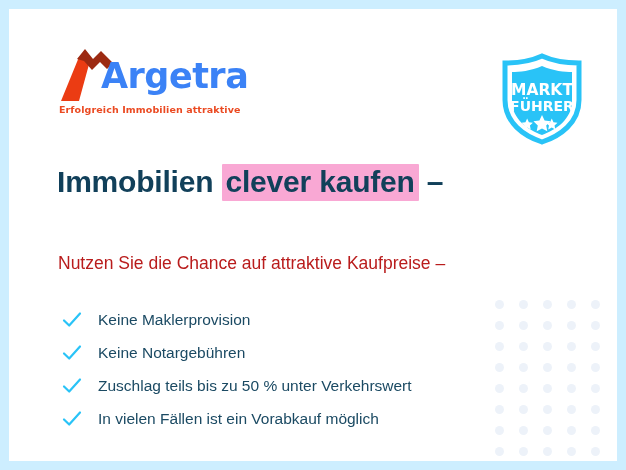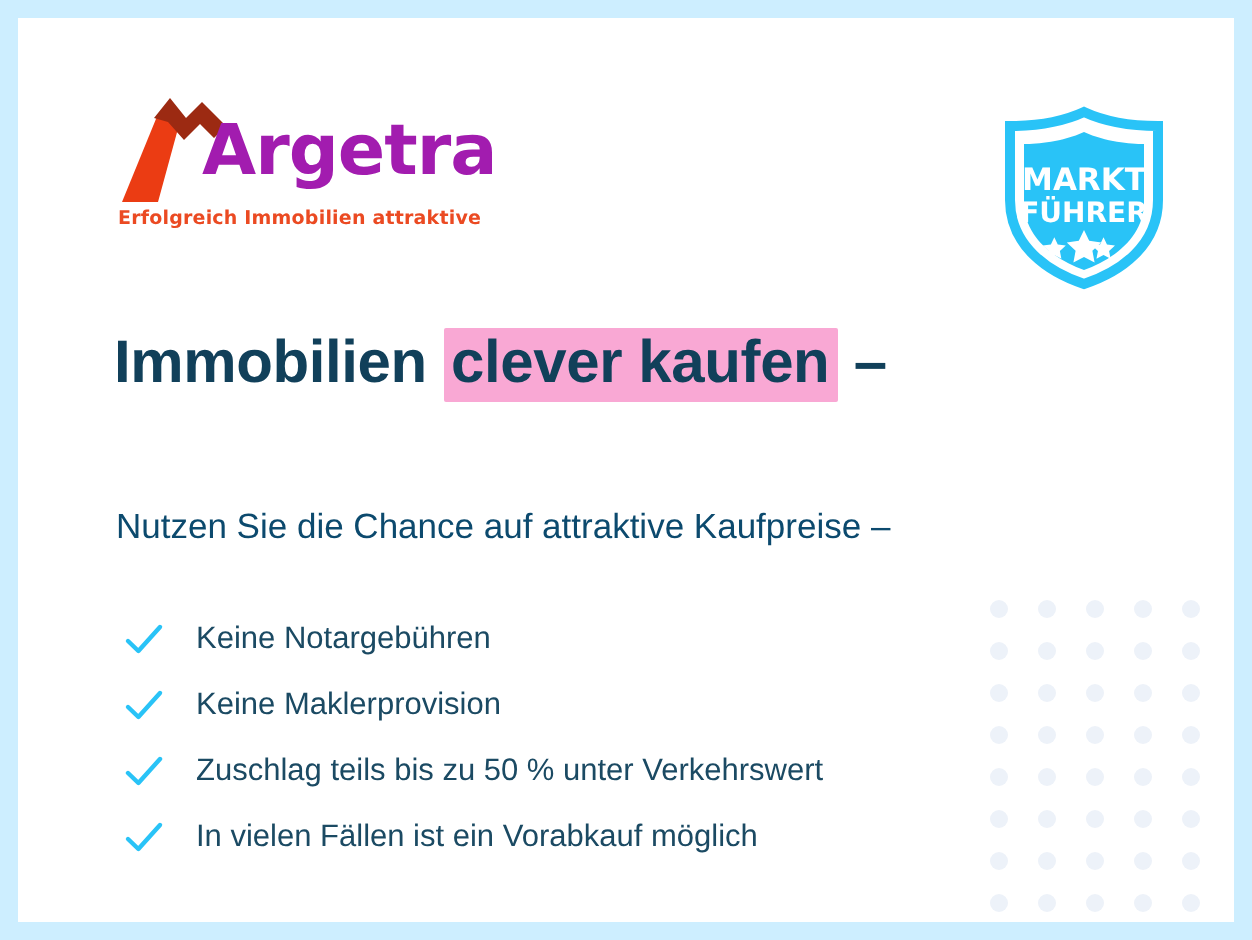--- a/index.html
+++ b/index.html
@@ -68,21 +68,21 @@
     top: 0;
     width: 58px;
     height: 52px;
   }
   #logo-word {
     position: absolute;
     left: 44px;
     top: 5px;
     font-size: 35px;
     font-weight: bold;
-    color: #a21caf;
+    color: #3b82f6;
     letter-spacing: -0.5px;
     line-height: 44px;
     font-family: "DejaVu Sans", sans-serif;
   }
   #logo-tagline {
     position: absolute;
     left: 2px;
     top: 55px;
     font-size: 9.5px;
     font-weight: bold;
@@ -126,21 +126,21 @@
   }
   #headline .line2 { display: block; margin-top: 2px; }
 
   
   #subhead {
     position: absolute;
     left: 49px;
     top: 222px;
     width: 500px;
     font-size: 17.5px;
-    color: #0c4a6e;
+    color: #b91c1c;
     line-height: 28px;
   }
 
   
   #bullets {
     position: absolute;
     left: 53px;
     top: 297px;
     width: 470px;
     margin: 0;
@@ -251,29 +251,29 @@
       <span>Nutzen Sie die Chance auf attraktive Kaufpreise –</span><br>
     </p>
 
     <ul id="bullets">
       <li>
         <span class="check-icon">
           <svg width="20" height="20" viewBox="0 0 20 20">
               <path d="M2 10.5 L7.2 15.5 L18 3.5" fill="none" stroke="#29c3f7" stroke-width="2.2" stroke-linecap="round" stroke-linejoin="round"></path>
             </svg>
         </span>
+        <span class="bullet-label">Keine Maklerprovision</span>
+      </li>
+      <li>
+        <span class="check-icon">
+          <svg width="20" height="20" viewBox="0 0 20 20">
+              <path d="M2 10.5 L7.2 15.5 L18 3.5" fill="none" stroke="#29c3f7" stroke-width="2.2" stroke-linecap="round" stroke-linejoin="round"></path>
+            </svg>
+        </span>
         <span class="bullet-label">Keine Notargebühren</span>
-      </li>
-      <li>
-        <span class="check-icon">
-          <svg width="20" height="20" viewBox="0 0 20 20">
-              <path d="M2 10.5 L7.2 15.5 L18 3.5" fill="none" stroke="#29c3f7" stroke-width="2.2" stroke-linecap="round" stroke-linejoin="round"></path>
-            </svg>
-        </span>
-        <span class="bullet-label">Keine Maklerprovision</span>
       </li>
       <li>
         <span class="check-icon">
           <svg width="20" height="20" viewBox="0 0 20 20">
               <path d="M2 10.5 L7.2 15.5 L18 3.5" fill="none" stroke="#29c3f7" stroke-width="2.2" stroke-linecap="round" stroke-linejoin="round"></path>
             </svg>
         </span>
         <span class="bullet-label">Zuschlag teils bis zu 50 % unter Verkehrswert</span>
       </li>
       <li>

